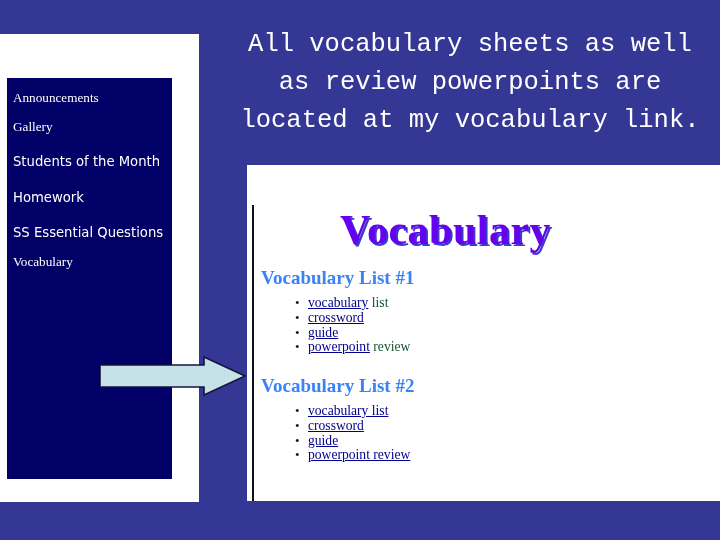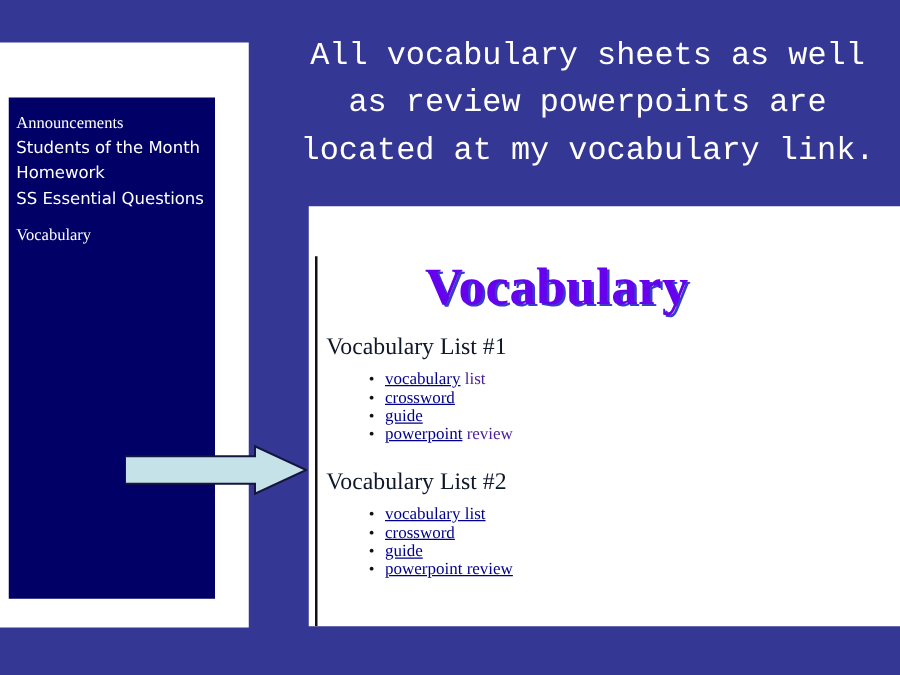--- a/index.html
+++ b/index.html
@@ -61,21 +61,21 @@
     color: #ffffff;
     font-family: "DejaVu Sans", sans-serif;
     font-size: 13.2px;
     line-height: 17.5px;
     padding: 0 0 0 6px;
     margin: 0;
     width: 159px;
     box-sizing: border-box;
   }
   .nav-sp-lg { margin-top: 11px; font-family: Liberation Serif, serif; }
-  .nav-sp-sm { margin-top: 3px; }
+  .nav-sp-sm { margin-top: 18px; }
 
   
   #arrow {
     position: absolute;
     left: 100px;
     top: 356px;
     width: 146px;
     height: 40px;
     z-index: 40;
   }
@@ -110,24 +110,24 @@
     line-height: 46px;
     color: #6600ee;
     text-shadow: 2px 2px 0 #3a3acc;
     letter-spacing: 0.5px;
   }
   .list-block { position: absolute; left: 14px; width: 440px; }
   #block1 { top: 102px; }
   #block2 { top: 210px; }
   .list-head {
     font-family: "Liberation Serif", "DejaVu Serif", serif;
-    font-weight: normal;
+    font-weight: bold;
     font-size: 19px;
     line-height: 22px;
-    color: #0f172a;
+    color: #3b82f6;
     margin: 0 0 7px 0;
   }
   ul.links {
     list-style: none;
     margin: 0;
     padding: 0 0 0 34px;
   }
   ul.links li {
     font-family: "Liberation Serif", "DejaVu Serif", serif;
     font-size: 13.6px;
@@ -142,34 +142,35 @@
     left: 0; top: 0;
     color: #111111;
     font-size: 13px;
     line-height: 14.8px;
   }
   ul.links li a {
     color: #00008b;
     text-decoration: underline;
   }
   ul.links li .plain {
-    color: #4c1d95;
+    color: #14532d;
     text-decoration: none;
   }
 </style>
 </head>
 <body>
 
 <div id="slide">
 
   <div id="caption">All vocabulary sheets as well as review powerpoints are located at my vocabulary link.</div>
 
   <div id="left-panel">
     <div id="nav-block">
       <div class="nav-item nav-sp-lg">Announcements</div>
+      <div class="nav-item nav-sp-lg">Gallery</div>
       <div class="nav-item nav-sp-sm">Students of the Month</div>
       <div class="nav-item nav-sp-sm">Homework</div>
       <div class="nav-item nav-sp-sm">SS Essential Questions</div>
       <div class="nav-item nav-sp-lg">Vocabulary</div>
     </div>
   </div>
 
   <svg id="arrow" viewBox="0 0 146 40">
     <polygon points="0,9 104,9 104,1 145,20 104,39 104,31 0,31" fill="#c6e2e9" stroke="#15153f" stroke-width="1.6" stroke-linejoin="miter"></polygon>
   </svg>

